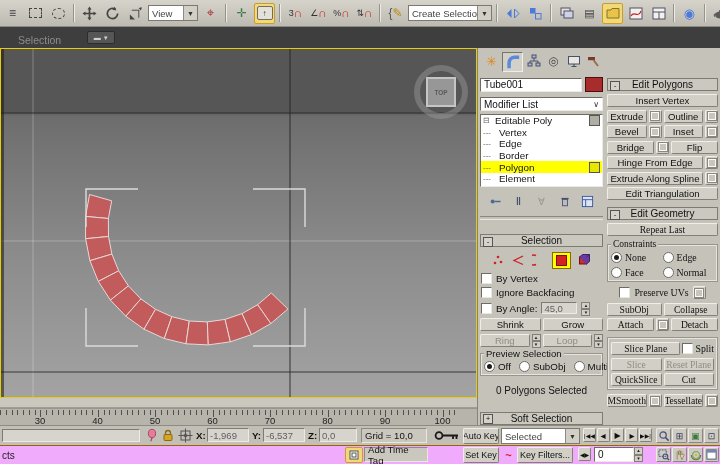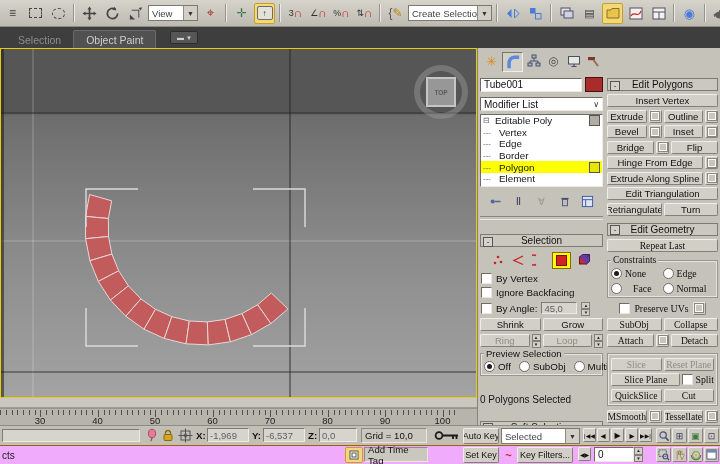--- a/index.html
+++ b/index.html
@@ -232,21 +232,20 @@
           <path d="M11.5 6c2-.6 3.3.8 2.7 2.6L11.5 8z" fill="#5a5a5a"></path>
           <path d="M3 7C1.2 6.6.8 8.2 1.8 9.6" fill="none" stroke="#5a5a5a" stroke-width="1.1"></path>
           <rect x="6" y="3.2" width="2" height="1.8" fill="#5a5a5a"></rect>
         </svg>
     </div>
 
   </div>
 
   <div id="ribbon">
     <div class="rtab">Selection</div>
-    <div class="rtab on">Object Paint</div>
     <div id="ribbon-min">
         <span style="font-size:7px;">▬</span>
         <span>▼</span>
       </div>
   </div>
 
   <div id="viewport">
     <svg id="vp-svg" width="475" height="348">
         <line x1="0" y1="192" x2="475" y2="192" stroke="rgba(255,255,255,0.28)" stroke-width="1"></line>
         <line x1="32" y1="0" x2="32" y2="348" stroke="rgba(255,255,255,0.28)" stroke-width="1"></line>
@@ -440,21 +439,21 @@
           <span class="gl">Preview Selection</span>
           <div style="display:flex;align-items:center;gap:3px;">
             <span class="rd on"></span>
             <span class="wlab">Off</span>
             <span class="rd" style="margin-left:5px;"></span>
             <span class="wlab">SubObj</span>
             <span class="rd" style="margin-left:5px;"></span>
             <span class="wlab">Multi</span>
           </div>
         </div>
-        <div style="text-align:left;margin:18px 0 0;">0 Polygons Selected</div>
+        <div style="text-align:center;margin:9px 0 0;">0 Polygons Selected</div>
         <div class="rhead" style="margin-top:16px;">
           <span class="mbox">+</span>
           <span>Soft Selection</span>
         </div>
       </div>
     </div>
 
     <div id="colR">
       <div class="rhead" style="margin-top:30px;">
         <span class="mbox">-</span>
@@ -485,24 +484,20 @@
           <div class="btn">Hinge From Edge</div>
           <div class="sqb"></div>
         </div>
         <div class="r">
           <div class="btn">Extrude Along Spline</div>
           <div class="sqb"></div>
         </div>
         <div class="r">
             <div class="btn">Edit Triangulation</div>
           </div>
-        <div class="r">
-          <div class="btn">Retriangulate</div>
-          <div class="btn">Turn</div>
-        </div>
       </div>
 
       <div class="rhead" style="margin-top:7px;">
         <span class="mbox">-</span>
         <span>Edit Geometry</span>
       </div>
       <div style="margin-top:3px;font-family:Liberation Serif, serif;">
         <div class="r">
             <div class="btn">Repeat Last</div>
           </div>
@@ -510,21 +505,21 @@
           <span class="gl">Constraints</span>
           <div style="display:grid;grid-template-columns:1fr 1fr;row-gap:4px;">
             <div style="display:flex;align-items:center;gap:3px;">
                 <span class="rd on"></span>
                 <span class="wlab">None</span>
               </div>
             <div style="display:flex;align-items:center;gap:3px;">
                 <span class="rd"></span>
                 <span class="wlab">Edge</span>
               </div>
-            <div style="display:flex;align-items:center;gap:11px;">
+            <div style="display:flex;align-items:center;gap:3px;">
                 <span class="rd"></span>
                 <span class="wlab">Face</span>
               </div>
             <div style="display:flex;align-items:center;gap:3px;">
                 <span class="rd"></span>
                 <span class="wlab">Normal</span>
               </div>
           </div>
         </div>
         <div class="cbrow" style="justify-content:center;">
@@ -535,28 +530,28 @@
         <div class="r">
           <div class="btn">SubObj</div>
           <div class="btn">Collapse</div>
         </div>
         <div class="r">
           <div class="btn">Attach</div>
           <div class="sqb"></div>
           <div class="btn">Detach</div>
         </div>
         <div class="gb" style="padding-top:4px;">
-          <div class="r">
-            <div class="btn dis">Slice</div>
-            <div class="btn dis">Reset Plane</div>
-          </div>
           <div class="r" style="align-items:center;">
             <div class="btn">Slice Plane</div>
             <span class="cb"></span>
             <span class="wlab">Split</span>
+          </div>
+          <div class="r">
+            <div class="btn dis">Slice</div>
+            <div class="btn dis">Reset Plane</div>
           </div>
           <div class="r" style="margin-bottom:0;">
             <div class="btn">QuickSlice</div>
             <div class="btn">Cut</div>
           </div>
         </div>
         <div class="r">
           <div class="btn">MSmooth</div>
           <div class="sqb"></div>
           <div class="btn">Tessellate</div>

